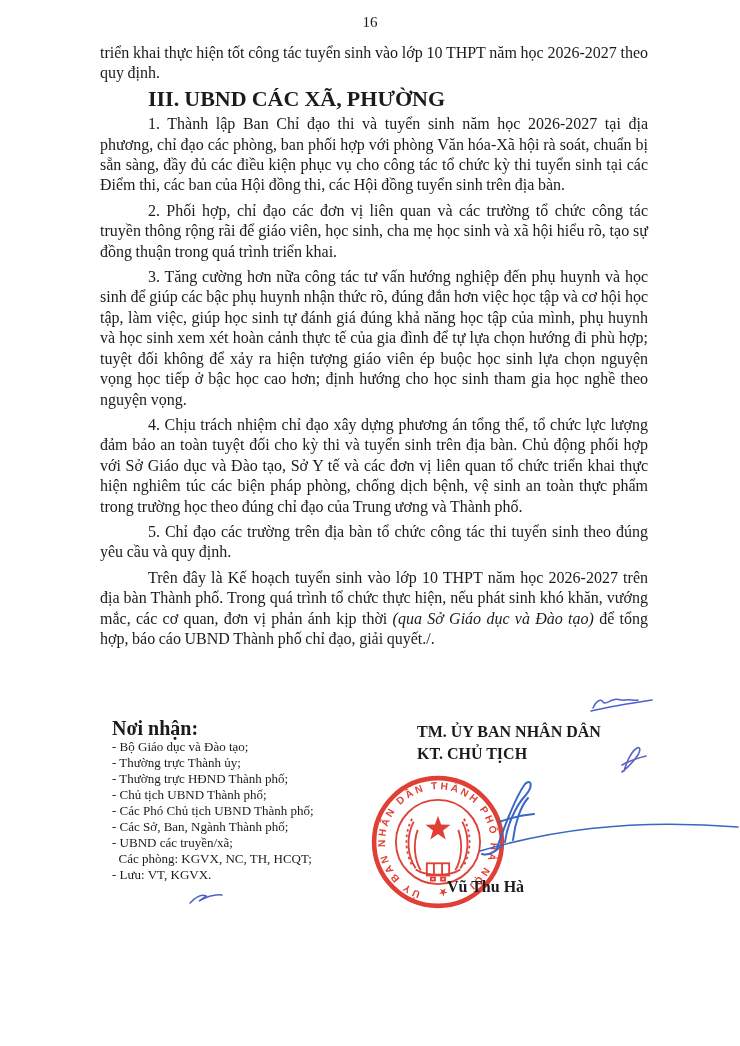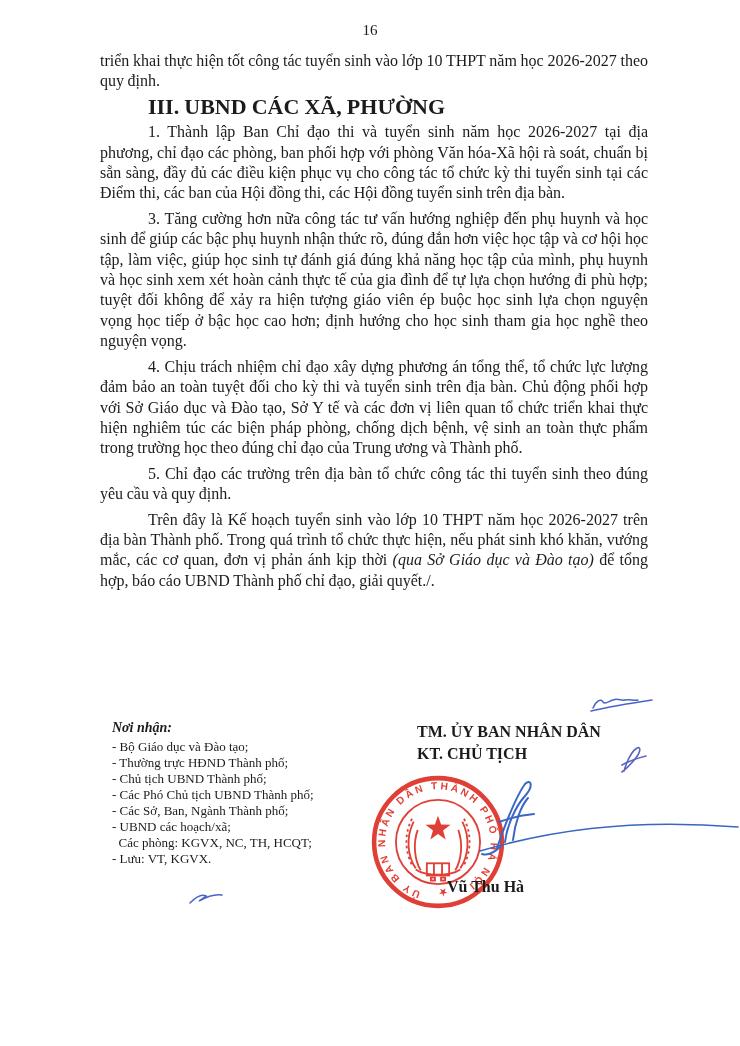--- a/index.html
+++ b/index.html
@@ -7,21 +7,21 @@
     position:relative;
     width:740px;height:1046px;
     background:#ffffff;
     font-family:"Liberation Serif", serif;
     color:#1b1b1b;
     overflow:hidden;
     box-sizing:border-box;
   }
   .page-number{
     text-align:center;
-    padding-top:22px;
+    padding-top:14px;
     font-size:15px;
     margin-bottom:12px;
   }
   .body-text{
     padding:0 92px 0 100px;
     font-size:16px;
     line-height:20.4px;
     text-align:justify;
     word-spacing:-0.4px;
   }
@@ -37,22 +37,22 @@
   .footer{
     position:absolute;
     left:0; top:714px;
     width:740px; height:332px;
   }
   .recipients{
     position:absolute; left:112px; top:6px;
     font-size:13px; line-height:16px;
   }
   .recipients-title{
-    font-weight:bold; font-style:italic;
-    font-size:14px; margin-bottom:3px;
+    font-weight:bold; 
+    font-size:20px; margin-bottom:3px;
   }
   .recipients-item{white-space:pre-wrap;}
   .sig-headers{
     position:absolute; left:417px; top:7px; width:280px;
     text-align:left; font-weight:bold;
     font-size:16px; line-height:21.5px;
   }
   .signer-name{
     position:absolute; left:447px; top:164px; width:220px;
     font-weight:bold; font-size:16px;
@@ -71,43 +71,45 @@
 <body>
 
 <div class="page">
 
   <div class="page-number">16</div>
 
   <div class="body-text">
     <p class="no-indent">triển khai thực hiện tốt công tác tuyển sinh vào lớp 10 THPT năm học 2026-2027 theo quy định.</p>
     <div class="section-heading">III. UBND CÁC XÃ, PHƯỜNG</div>
     <p>1. Thành lập Ban Chỉ đạo thi và tuyển sinh năm học 2026-2027 tại địa phương, chỉ đạo các phòng, ban phối hợp với phòng Văn hóa-Xã hội rà soát, chuẩn bị sẵn sàng, đầy đủ các điều kiện phục vụ cho công tác tổ chức kỳ thi tuyển sinh tại các Điểm thi, các ban của Hội đồng thi, các Hội đồng tuyển sinh trên địa bàn.</p>
+    <p>2. Phối hợp, chỉ đạo các đơn vị liên quan và các trường tổ chức công tác truyền thông rộng rãi để giáo viên, học sinh, cha mẹ học sinh và xã hội hiểu rõ, tạo sự đồng thuận trong quá trình triển khai.</p>
     <p>3. Tăng cường hơn nữa công tác tư vấn hướng nghiệp đến phụ huynh và học sinh để giúp các bậc phụ huynh nhận thức rõ, đúng đắn hơn việc học tập và cơ hội học tập, làm việc, giúp học sinh tự đánh giá đúng khả năng học tập của mình, phụ huynh và học sinh xem xét hoàn cảnh thực tế của gia đình để tự lựa chọn hướng đi phù hợp; tuyệt đối không để xảy ra hiện tượng giáo viên ép buộc học sinh lựa chọn nguyện vọng học tiếp ở bậc học cao hơn; định hướng cho học sinh tham gia học nghề theo nguyện vọng.</p>
     <p>4. Chịu trách nhiệm chỉ đạo xây dựng phương án tổng thể, tổ chức lực lượng đảm bảo an toàn tuyệt đối cho kỳ thi và tuyển sinh trên địa bàn. Chủ động phối hợp với Sở Giáo dục và Đào tạo, Sở Y tế và các đơn vị liên quan tổ chức triển khai thực hiện nghiêm túc các biện pháp phòng, chống dịch bệnh, vệ sinh an toàn thực phẩm trong trường học theo đúng chỉ đạo của Trung ương và Thành phố.</p>
     <p>5. Chỉ đạo các trường trên địa bàn tổ chức công tác thi tuyển sinh theo đúng yêu cầu và quy định.</p>
     <p class="closing"><span>Trên đây là Kế hoạch tuyển sinh vào lớp 10 THPT năm học 2026-2027 trên địa bàn Thành phố. Trong quá trình tổ chức thực hiện, nếu phát sinh khó khăn, vướng mắc, các cơ quan, đơn vị phản ánh kịp thời </span><span class="italic">(qua Sở Giáo dục và Đào tạo)</span><span> để tổng hợp, báo cáo UBND Thành phố chỉ đạo, giải quyết./.</span></p>
   </div>
 
   <svg class="closing-scribble-svg" width="68" height="26" viewBox="0 0 68 26">
     <g fill="none" stroke="#4a63c8" stroke-width="1.5" stroke-linecap="round">
       <path d="M 5 16 C 8 9, 13 6, 15 10 C 17 13, 21 9, 25 8 C 30 6, 33 9, 37 8 C 42 7, 46 9, 50 8"></path>
       <path d="M 3 19 C 20 15, 44 11, 64 8"></path>
     </g>
   </svg>
 
   <div class="footer">
 
     <div class="recipients">
       <div class="recipients-title">Nơi nhận:</div>
       <div class="recipients-item">- Bộ Giáo dục và Đào tạo;</div>
+      <div class="recipients-item">- Thường trực Thành ủy;</div>
       <div class="recipients-item">- Thường trực HĐND Thành phố;</div>
       <div class="recipients-item">- Chủ tịch UBND Thành phố;</div>
       <div class="recipients-item">- Các Phó Chủ tịch UBND Thành phố;</div>
       <div class="recipients-item">- Các Sở, Ban, Ngành Thành phố;</div>
-      <div class="recipients-item">- UBND các hoạch/xã;</div>
+      <div class="recipients-item">- UBND các truyền/xã;</div>
       <div class="recipients-item">  Các phòng: KGVX, NC, TH, HCQT;</div>
       <div class="recipients-item">- Lưu: VT, KGVX.</div>
     </div>
 
     <svg class="recipients-tick-svg" width="44" height="20" viewBox="0 0 44 20">
       <path d="M 6 13 C 12 7, 18 4, 22 6 L 15 11 C 24 6, 33 4, 38 5" fill="none" stroke="#4a63c8" stroke-width="1.5" stroke-linecap="round"></path>
     </svg>
 
     <div class="sig-headers">
       <div>TM. ỦY BAN NHÂN DÂN</div>

